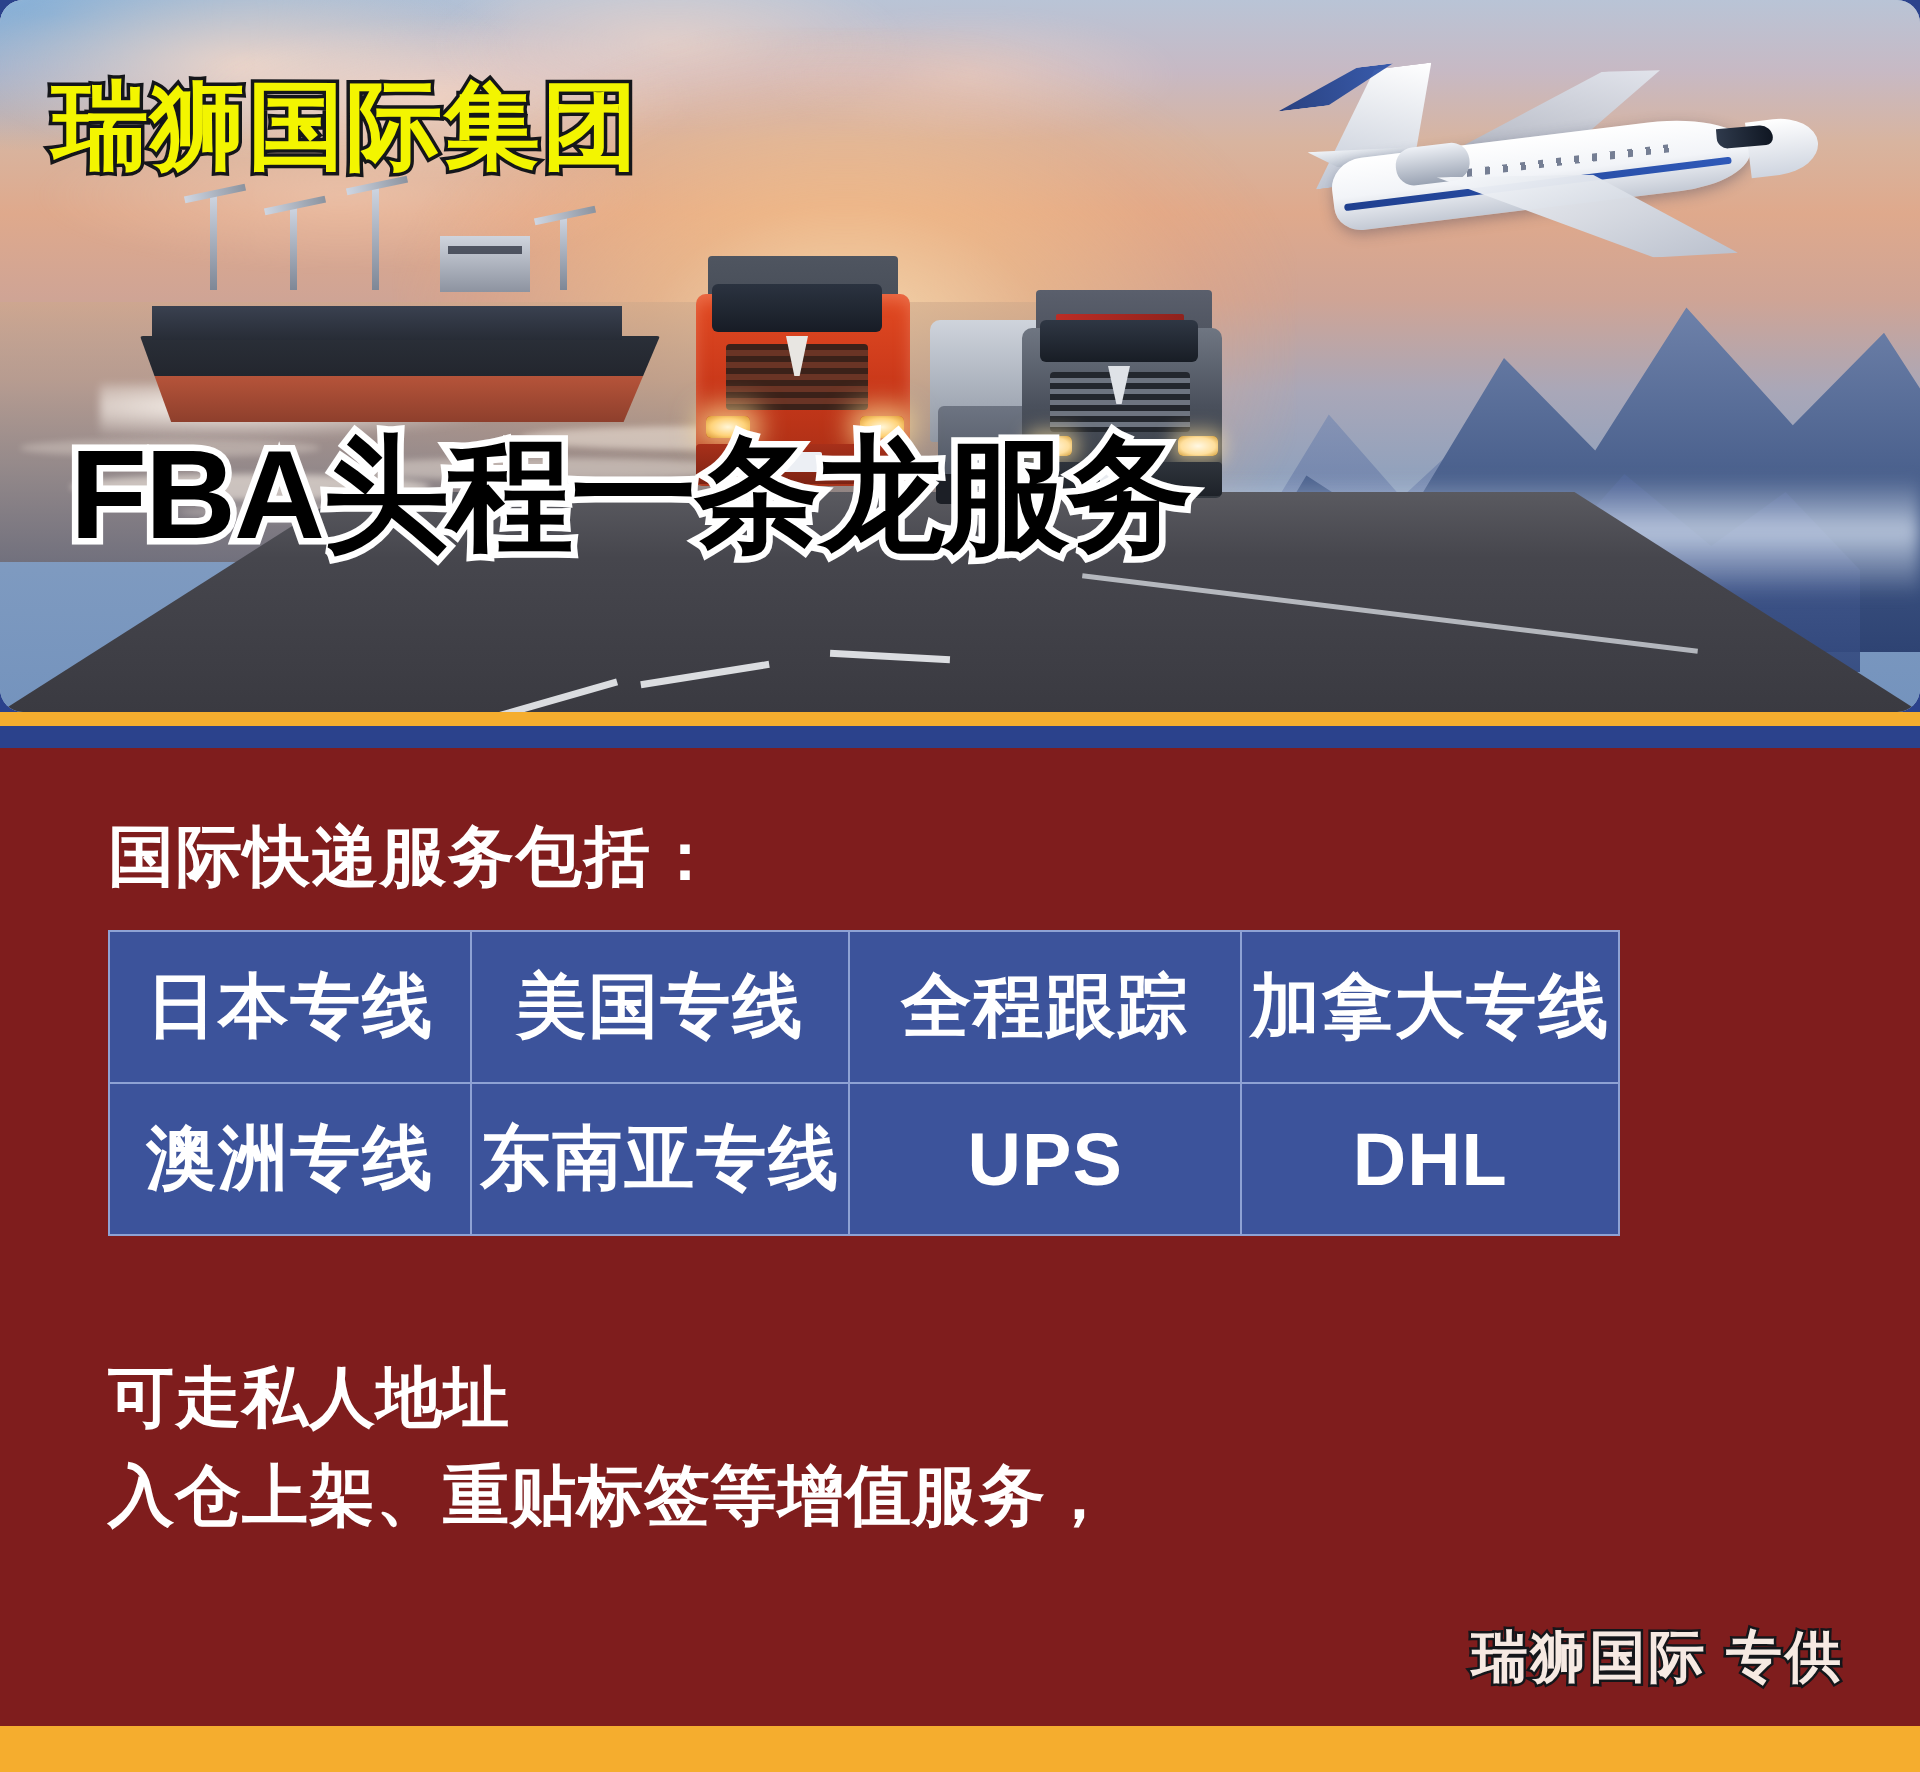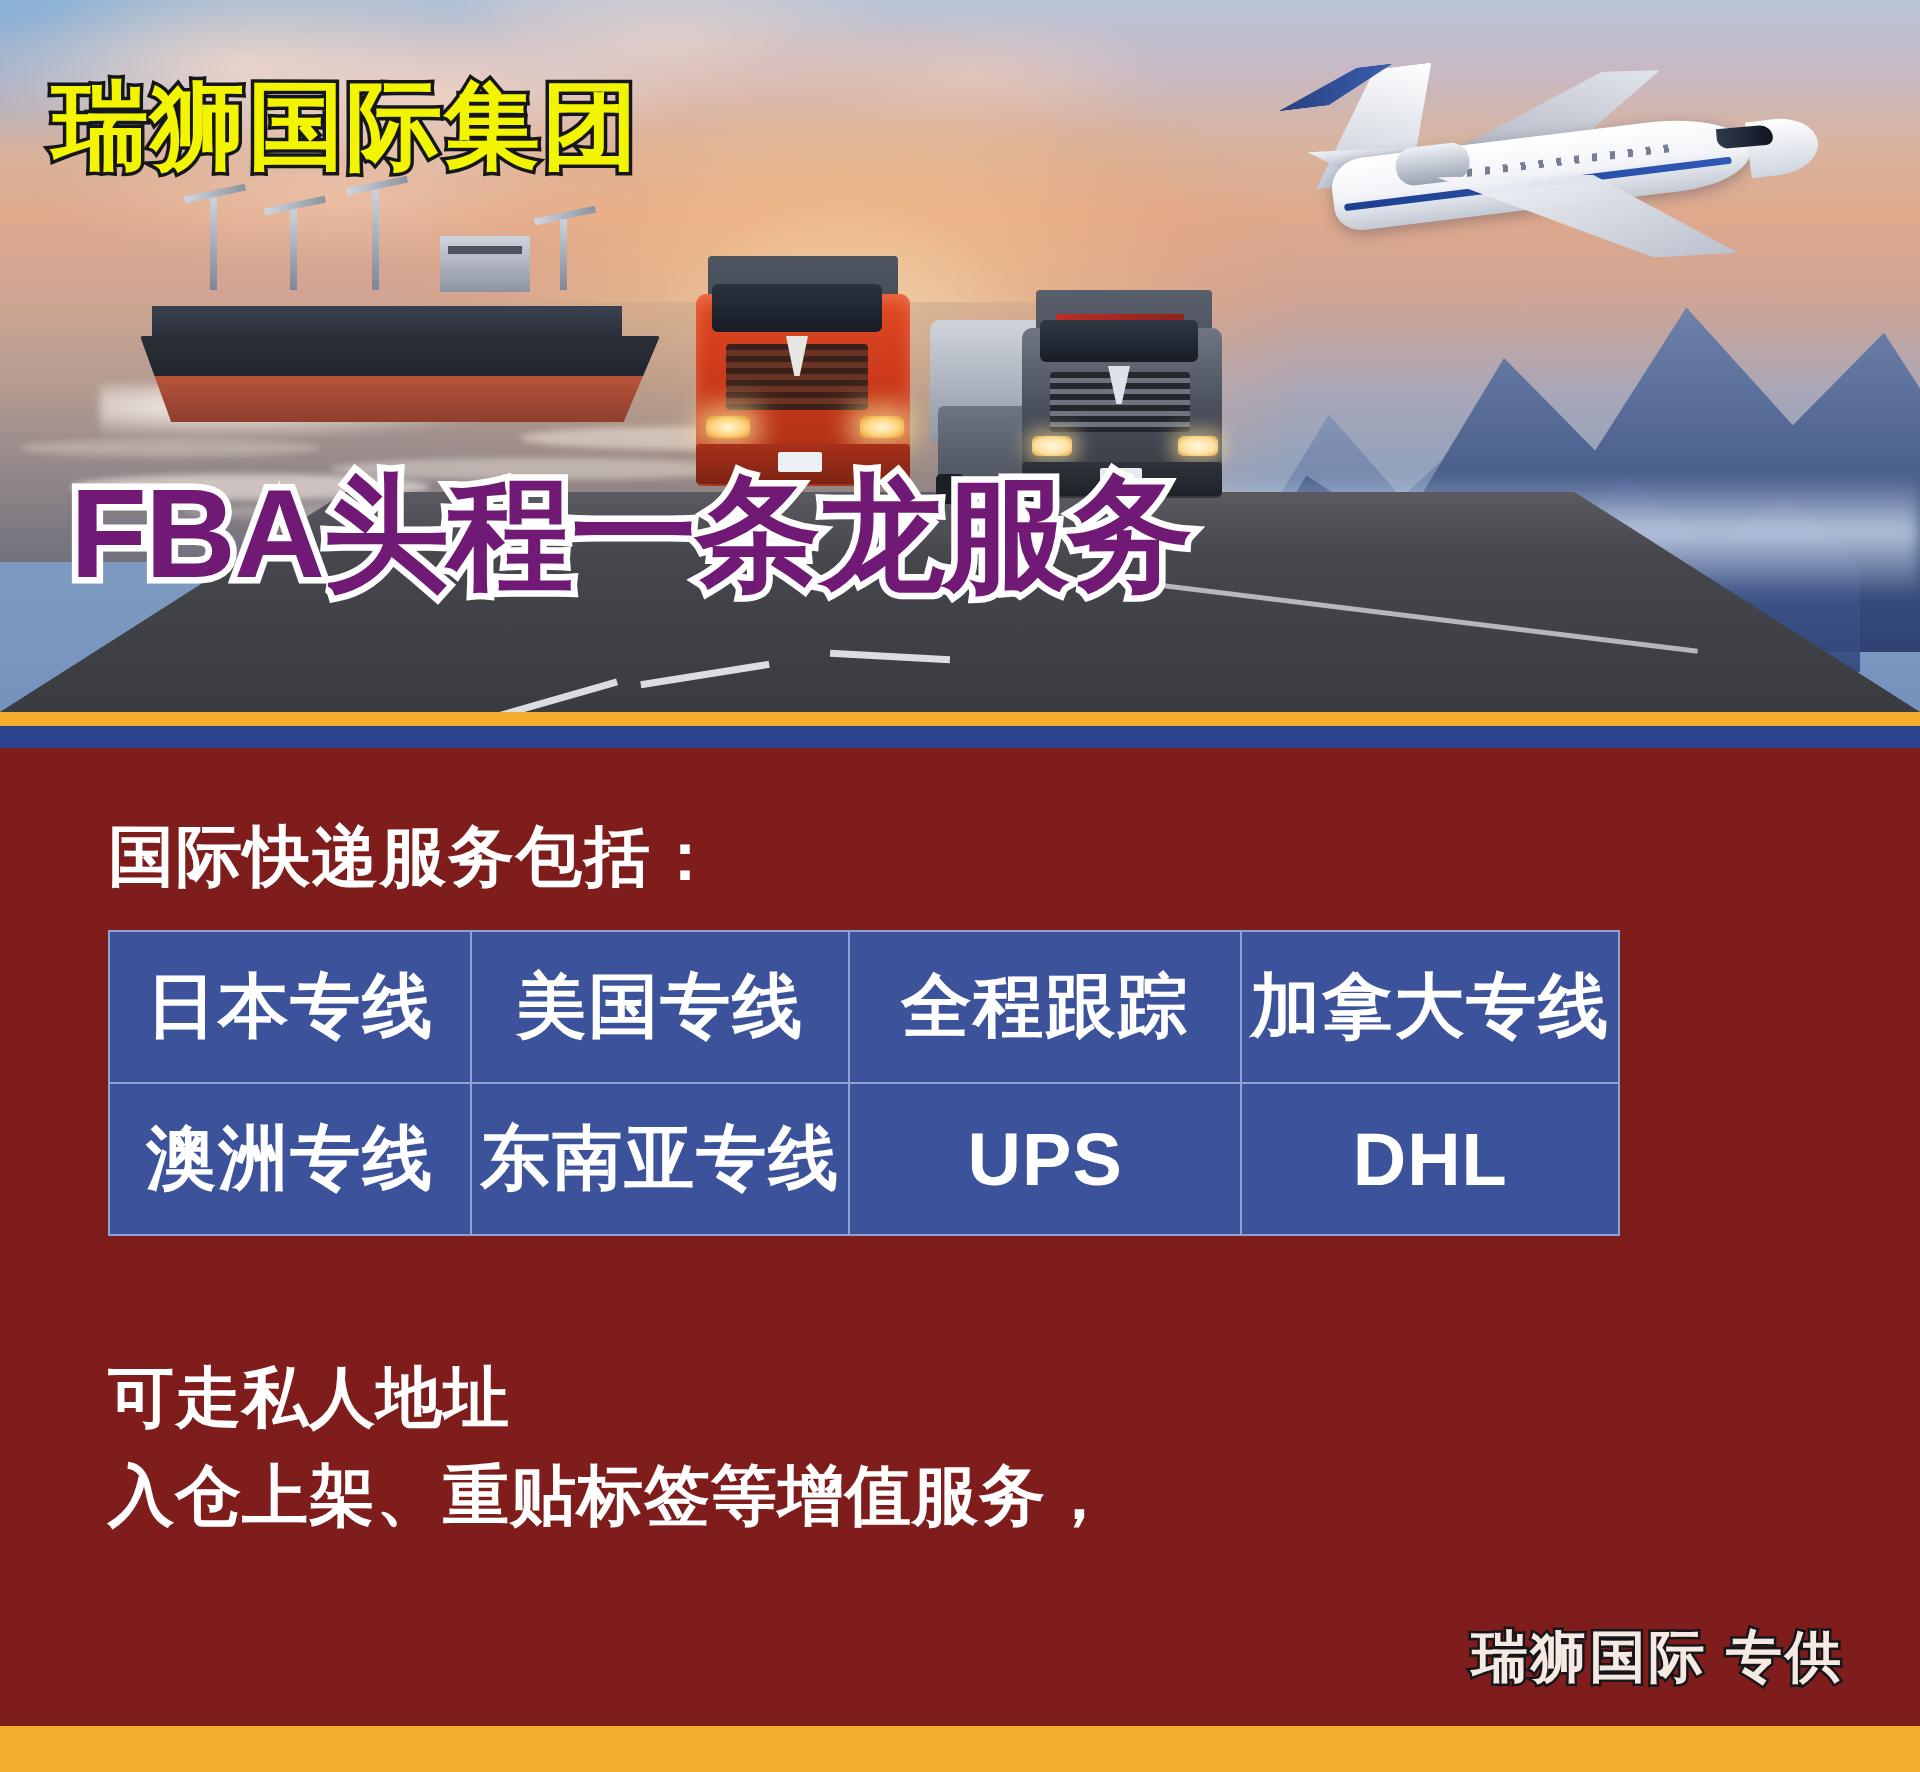--- a/index.html
+++ b/index.html
@@ -20,20 +20,21 @@
   }
 
   
   .hero {
     position: absolute;
     left: 0; top: 0;
     width: 1920px;
     height: 712px;
     overflow: hidden;
     background: #9fb4cf;
+    border-radius: 23px;
   }
 
   
   .hero-sky {
     position: absolute;
     inset: 0;
     background:
       linear-gradient(180deg,
         #b9c4d6 0%,
         #c7b9c4 10%,
@@ -408,25 +409,24 @@
   }
 
   
   .headline {
     position: absolute;
     left: 70px; top: 432px;
     font-size: 126px;
     line-height: 1;
     font-weight: bold;
     letter-spacing: -2px;
-    color: #701a75;
+    color: #000000;
     -webkit-text-stroke: 13px #ffffff;
     paint-order: stroke fill;
     white-space: nowrap;
-    margin-top: 39px;
   }
 
   
   .gold-bar-top {
     position: absolute;
     left: 0; top: 712px;
     width: 1920px; height: 14px;
     background: #f5ad2e;
   }
 

